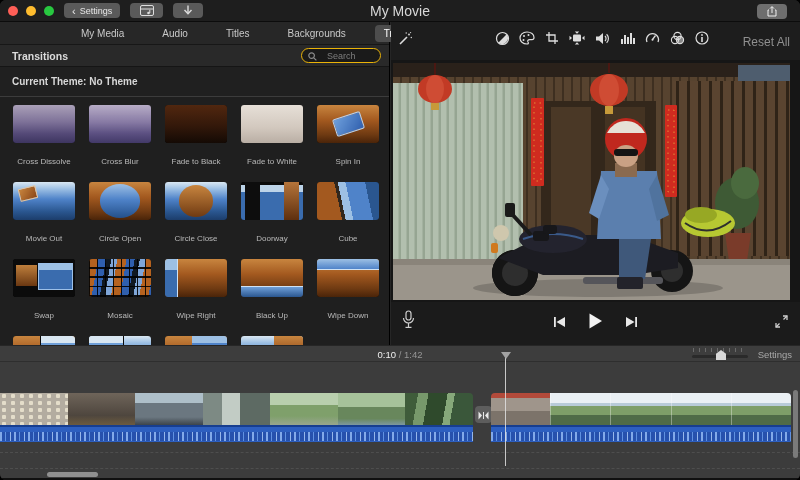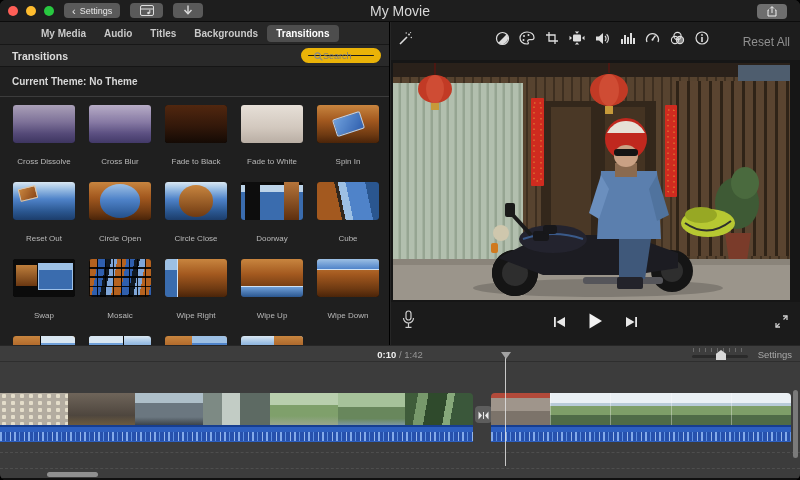--- a/index.html
+++ b/index.html
@@ -14,28 +14,28 @@
   .light { width:10px; height:10px; border-radius:50%; }
   .tb-btn { height:15px; background:#5a5a5a; border-radius:4px; color:#e8e8e8; font-size:9px;
             display:flex; align-items:center; justify-content:center; padding:0 8px; margin-left:10px; }
   .tb-btn svg { display:block; }
   .win-title { position:absolute; left:0; right:0; text-align:center; color:#d8d8d8; font-size:14px; pointer-events:none; }
   .share-btn { position:absolute; right:13px; top:4px; width:30px; height:15px; background:#6e6e6e;
                border-radius:4px; display:flex; align-items:center; justify-content:center; }
 
   
   .left-panel { position:absolute; left:0; top:22px; width:390px; height:323px; background:#1f1f1f; border-right:1px solid #000; }
-  .tab-row { height:23px; background:#272727; display:flex; align-items:center; padding-left:32px; 
-             border-bottom:1px solid #171717;font-weight:bold; }
+  .tab-row { height:23px; background:#272727; display:flex; align-items:center; padding-left:72px; gap:20px;
+             border-bottom:1px solid #171717; }
   .tab { font-size:10px; color:#c9c9c9; padding:3px 9px; border-radius:4px; white-space:nowrap; }
   .tab.sel { background:#4d4d4d; color:#fff; }
   .browser-head { position:relative; height:22px; background:#292929; border-bottom:1px solid #151515; }
   .browser-title { position:absolute; left:12px; top:5px; font-size:10.5px; font-weight:bold; color:#dcdcdc; }
   .search-box { position:absolute; right:8px; top:3px; width:80px; height:15px; background:#1a1a1a;
-                border:7px solid #eab308; border-radius:8px; display:flex; align-items:center; padding:0 6px; gap:0; }
+                border:1px solid #eab308; border-radius:8px; display:flex; align-items:center; padding:0 6px; gap:10px; }
   .search-box input { background:transparent; border:0; outline:0; width:56px; color:#bbb; font-size:9px;
                       font-family:"Liberation Sans",sans-serif; }
   .search-box input::placeholder { color:#7d7d7d; }
   .theme-row { height:30px; background:#202020; border-bottom:1px solid #3c3c3c; display:flex; align-items:center; }
   .theme-row span { margin-left:12px; font-size:10px; font-weight:bold; color:#d8d8d8; }
 
   
   .t-grid { display:grid; grid-template-columns:repeat(5,76px); padding:8px 0 0 6px; row-gap:16px; }
   .t-cell { width:76px; display:flex; flex-direction:column; align-items:center; }
   .t-thumb { width:62px; height:38px; border-radius:3px; overflow:hidden; background:#000; }
@@ -100,21 +100,21 @@
   .photo { position:absolute; left:2px; top:3px; width:397px; height:237px; background:#2a221a; overflow:hidden; }
   .controls-bar { position:absolute; left:0; top:280px; width:409px; height:43px; background:#1b1b1b; }
   .mic { position:absolute; left:6px; top:9px; }
   .play-cluster { position:absolute; left:0; right:0; top:11px; display:flex; justify-content:center; gap:14px; }
   .fullscreen { position:absolute; right:8px; top:11px; }
 
   
   .tl-toolbar { position:absolute; left:0; top:345px; width:800px; height:17px; background:#3d3d3d;
                 border-top:1px solid #262626; border-bottom:1px solid #2e2e2e; }
   .time-disp { position:absolute; left:0; right:0; top:3px; text-align:center; font-size:9.5px; }
-  .time-cur { color:#f0f0f0; font-weight:bold;margin-top:32px; }
+  .time-cur { color:#f0f0f0; font-weight:normal;margin-top:32px; }
   .time-rest { color:#969696; }
   .zoom-slider { position:absolute; right:52px; top:1px; width:56px; height:15px; }
   .zs-ticks { position:absolute; left:1px; right:1px; top:1px; height:4px;
               background:repeating-linear-gradient(90deg,#6a6a6a 0 1px,transparent 1px 6px); }
   .zs-track { position:absolute; left:0; right:0; top:8px; height:3px; background:#2a2a2a; border-radius:2px; }
   .zs-thumb { position:absolute; left:24px; top:3px; width:10px; height:10px; background:#d8d8d8;
               clip-path:polygon(50% 0,100% 38%,100% 100%,0 100%,0 38%); }
   .settings-lbl { position:absolute; right:8px; top:3px; font-size:9.5px; color:#a8a8a8; }
 
   
@@ -242,21 +242,21 @@
         <div class="t-cell">
           <div class="t-thumb">
             <div class="t-art art-spin-in orangeS"></div>
           </div>
           <div class="t-label">Spin In</div>
         </div>
         <div class="t-cell">
           <div class="t-thumb">
             <div class="t-art art-spin-out blueS"></div>
           </div>
-          <div class="t-label">Reset Out</div>
+          <div class="t-label">Movie Out</div>
         </div>
         <div class="t-cell">
           <div class="t-thumb">
             <div class="t-art art-circle-open orangeS"></div>
           </div>
           <div class="t-label">Circle Open</div>
         </div>
         <div class="t-cell">
           <div class="t-thumb">
             <div class="t-art art-circle-close blueS"></div>
@@ -290,21 +290,21 @@
         <div class="t-cell">
           <div class="t-thumb">
             <div class="t-art art-wipe-right orangeS"></div>
           </div>
           <div class="t-label">Wipe Right</div>
         </div>
         <div class="t-cell">
           <div class="t-thumb">
             <div class="t-art art-wipe-up orangeS"></div>
           </div>
-          <div class="t-label">Wipe Up</div>
+          <div class="t-label">Black Up</div>
         </div>
         <div class="t-cell">
           <div class="t-thumb">
             <div class="t-art art-wipe-down orangeS"></div>
           </div>
           <div class="t-label">Wipe Down</div>
         </div>
         <div class="t-cell">
           <div class="t-thumb">
             <div class="t-art art-slide-left orangeS"></div>

